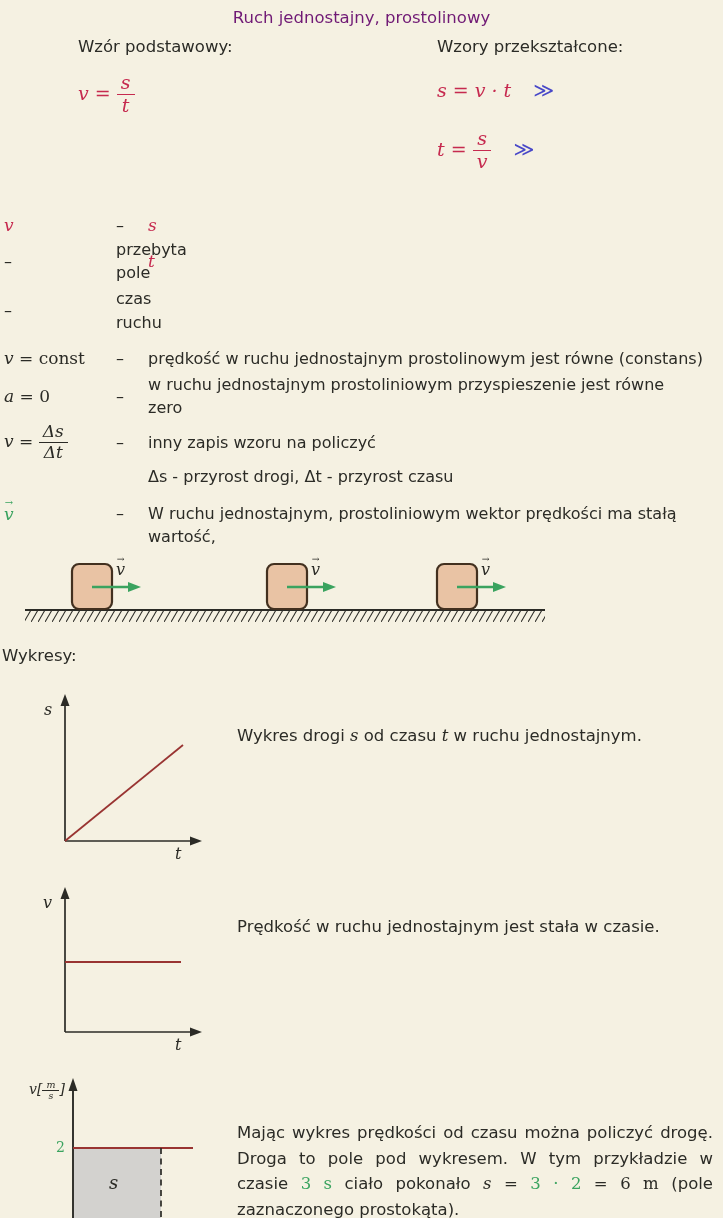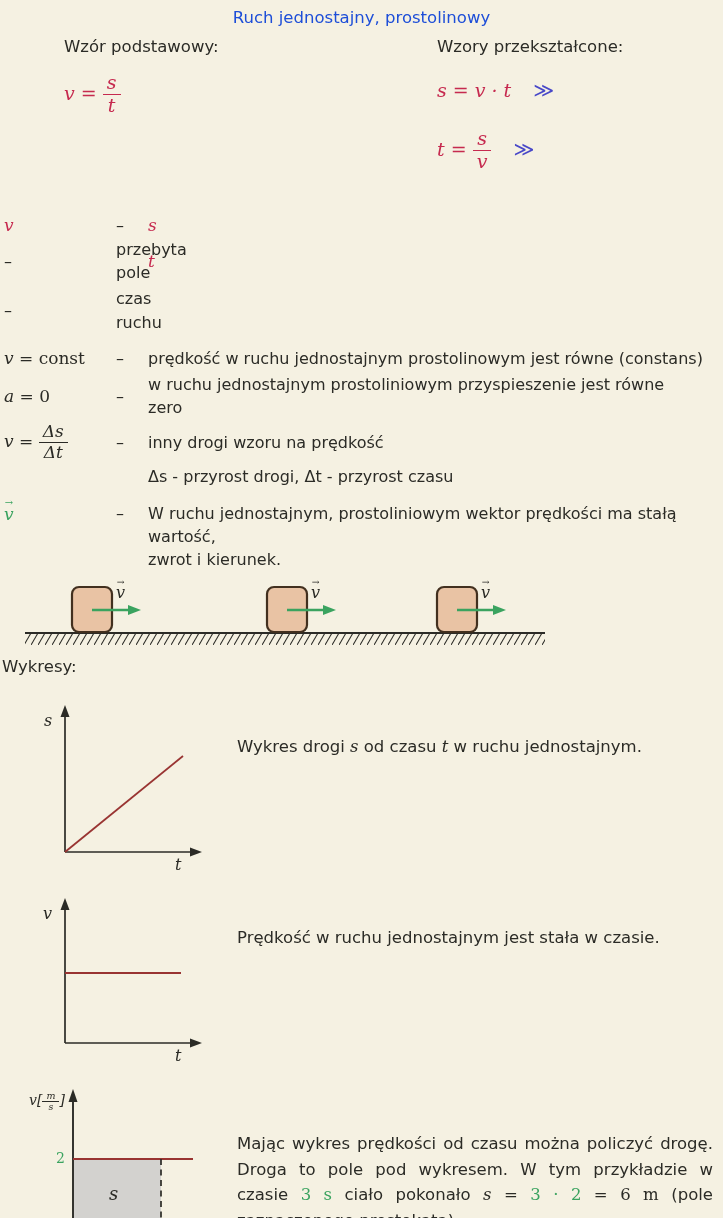--- a/index.html
+++ b/index.html
@@ -5,37 +5,37 @@
   html,body { margin:0; padding:0; }
   body {
     width:723px; height:1218px; overflow:hidden;
     background:#f5f1e2;
     color:#2b2b26;
     font-family:"DejaVu Sans","Liberation Sans",sans-serif;
     font-size:16px;
   }
   .title {
     padding-top:8px; text-align:center;
-    color:#1d4ed8; font-size:16.5px;
+    color:#701a75; font-size:16.5px;
   }
   
   .mi { font-family:"DejaVu Serif","Liberation Serif",serif; font-style:italic; }
   .mr { font-family:"DejaVu Serif","Liberation Serif",serif; }
   .red { color:#c62a4f; }
   .green { color:#3aa35f; }
   .chev { color:#4848c8; font-size:20px; margin-left:16px; cursor:pointer; font-family:"DejaVu Sans",sans-serif; }
   .frac { display:inline-flex; flex-direction:column; align-items:center; vertical-align:middle; line-height:1.15; }
   .frac .bar { display:block; width:100%; border-top:1.4px solid currentColor; height:0; }
   .frac .num, .frac .den { padding:0 4px; }
   .vec { position:relative; display:inline-block; font-family:"DejaVu Serif",serif; font-style:italic; }
   .vec .vec-arrow { position:absolute; left:0.08em; top:-0.72em; font-size:0.58em; font-style:normal; }
 
   
   .formulas { position:relative; height:182px; }
-  .f-basic { position:absolute; left:64px; top:10px; }
+  .f-basic { position:absolute; left:78px; top:10px; }
   .f-trans { position:absolute; left:437px; top:10px; }
   .f-label { font-size:16.5px; margin-bottom:16px; }
   .bigmath { font-size:19px; }
   .f-row-s { margin-top:22px; }
   .f-row-t { margin-top:26px; }
 
   
   .defs {
     display:grid; grid-template-columns:112px 32px 555px;
     align-items:center; margin:6px 0 0 4px; row-gap:3px;
@@ -44,21 +44,21 @@
   .d-dash { font-size:16px; }
   .d-desc { font-size:16px; line-height:1.45; }
   .d-spacer { grid-column:1 / -1; height:7px; }
   .self-top { align-self:start; padding-top:2px; }
 
   
   .motion { position:relative; width:545px; height:64px; margin:14px 0 0 24px; }
   .motion .vlabel { position:absolute; top:-2px; font-size:16px; color:#2b2b26; }
 
   
-  .gheading { margin:8px 0 0 2px; font-size:16.5px; }
+  .gheading { margin:20px 0 0 2px; font-size:16.5px; }
   .graph-row { display:flex; margin:0 0 0 25px; }
   .graph-row.first { margin-top:24px; }
   .graph-row.later { margin-top:14px; }
   .gplot { position:relative; flex:0 0 212px; }
   .glabel { position:absolute; font-family:"DejaVu Serif",serif; font-style:italic; font-size:16px; }
   .gcaption { flex:1; padding-right:10px; font-size:16.5px; line-height:1.55; text-align:justify; }
   .cap-pad1 { padding-top:34px; }
   .cap-pad2 { padding-top:32px; }
   .cap-pad3 { padding-top:48px; }
   .ylab3 { font-size:14px; }
@@ -128,33 +128,32 @@
   <div class="d-term">
     <span class="mi">v</span>
     <span class="mr">=</span>
     <span class="frac">
         <span class="num mi">Δs</span>
         <span class="bar"></span>
         <span class="den mi">Δt</span>
       </span>
   </div>
   <div class="d-dash">–</div>
-  <div class="d-desc">inny drogi wzoru na prędkość</div>
+  <div class="d-desc">inny zapis wzoru na policzyć</div>
 
   <div class="d-term"></div>
   <div class="d-dash"></div>
   <div class="d-desc">Δs - przyrost drogi, Δt - przyrost czasu</div>
 
   <div class="d-spacer"></div>
 
   <div class="d-term self-top"><span class="vec green"><span class="vec-arrow">→</span><span>v</span></span></div>
   <div class="d-dash self-top">–</div>
   <div class="d-desc">
     <div>W ruchu jednostajnym, prostoliniowym wektor prędkości ma stałą wartość,</div>
-    <div>zwrot i kierunek.</div>
   </div>
 </div>
 
 <div class="motion">
   <svg width="545" height="64" viewBox="0 0 545 64">
     <defs>
       <pattern id="hatch" patternUnits="userSpaceOnUse" width="7" height="12">
         <line x1="0" y1="12" x2="7" y2="0" stroke="#2b2b26" stroke-width="1.1"></line>
       </pattern>
     </defs>

